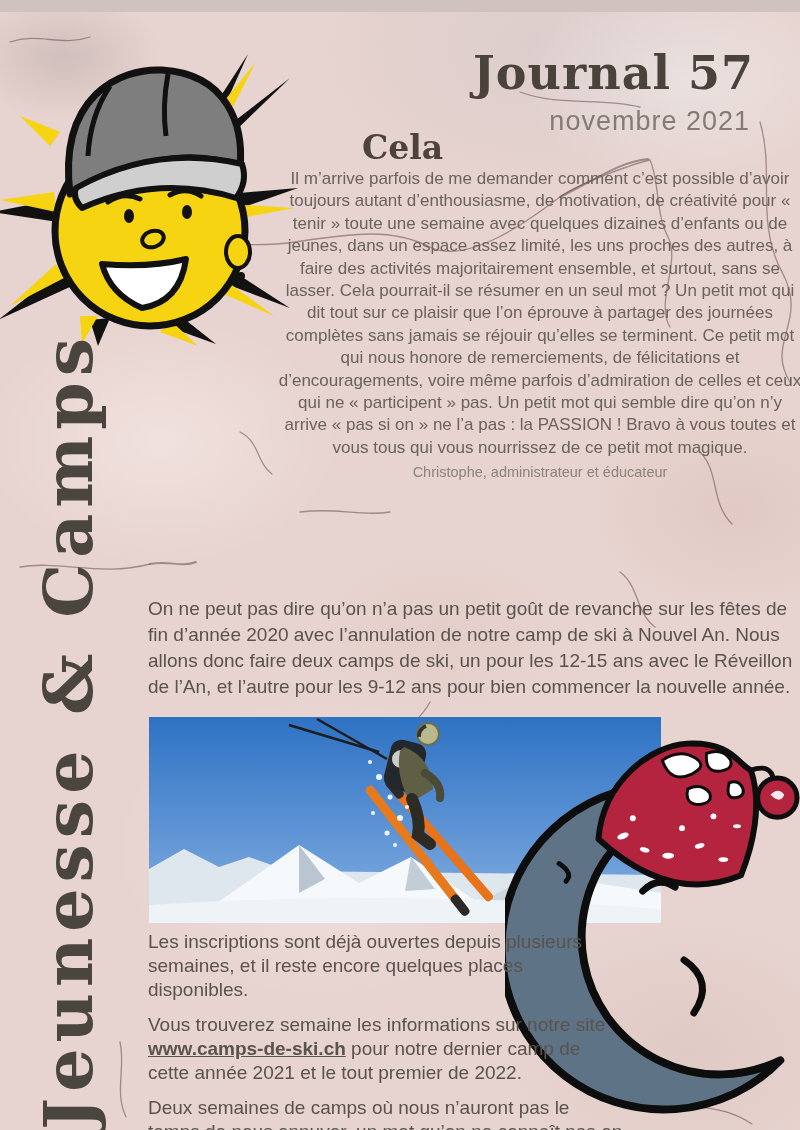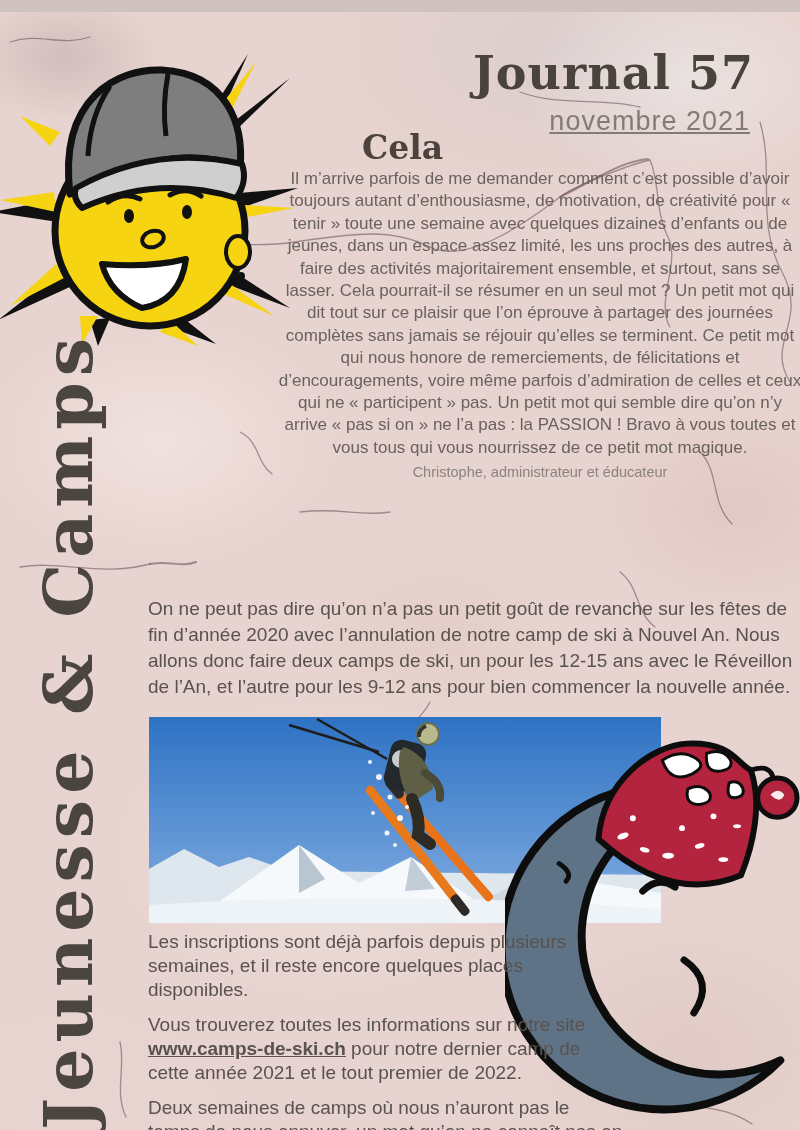--- a/index.html
+++ b/index.html
@@ -23,21 +23,21 @@
   .ski-photo{left:149px;top:705px;z-index:2;}
   .moon{left:505px;top:713px;z-index:3;}
   .sun{left:-10px;top:4px;z-index:4;}
   .journal-title{
     top:34px;right:46px;z-index:5;
     font-family:"DejaVu Serif", serif;font-weight:bold;
     font-size:46px;letter-spacing:1px;color:#4a433c;text-align:right;
   }
   .journal-date{
     top:94px;right:50px;z-index:5;
-    font-size:27px;letter-spacing:1px;color:#837b75;text-align:right;text-decoration:underline;
+    font-size:27px;letter-spacing:1px;color:#837b75;text-align:right;
   }
   .edito-heading{
     top:116px;left:362px;z-index:5;
     font-family:"DejaVu Serif", serif;font-weight:bold;
     font-size:33px;color:#4b433c;
   }
   .edito-body{
     top:156px;left:278px;width:524px;z-index:5;
     font-size:17px;line-height:22.4px;color:#6a625c;text-align:center;
   }
@@ -218,20 +218,20 @@
 
   <div class="abs edito-heading">Cela</div>
   <div class="abs edito-body">
     <span>Il m’arrive parfois de me demander comment c’est possible d’avoir toujours autant d’enthousiasme, de motivation, de créativité pour « tenir » toute une semaine avec quelques dizaines d’enfants ou de jeunes, dans un espace assez limité, les uns proches des autres, à faire des activités majoritairement ensemble, et surtout, sans se lasser. Cela pourrait-il se résumer en un seul mot ? Un petit mot qui dit tout sur ce plaisir que l’on éprouve à partager des journées complètes sans jamais se réjouir qu’elles se terminent. Ce petit mot qui nous honore de remerciements, de félicitations et d’encouragements, voire même parfois d’admiration de celles et ceux qui ne « participent » pas. Un petit mot qui semble dire qu’on n’y arrive « pas si on » ne l’a pas : la PASSION ! Bravo à vous toutes et vous tous qui vous nourrissez de ce petit mot magique.</span>
     <div class="edito-signature">Christophe, administrateur et éducateur</div>
   </div>
 
   <div class="abs article-para1">On ne peut pas dire qu’on n’a pas un petit goût de revanche sur les fêtes de fin d’année 2020 avec l’annulation de notre camp de ski à Nouvel An. Nous allons donc faire deux camps de ski, un pour les 12-15 ans avec le Réveillon de l’An, et l’autre pour les 9-12 ans pour bien commencer la nouvelle année.</div>
 
   <div class="abs article-col">
-    <p>Les inscriptions sont déjà parfois depuis plusieurs semaines, et il reste encore quelques places disponibles.</p>
-    <p><span>Vous trouverez toutes les informations sur notre site </span><a class="weblink">www.camps-de-ski.ch</a><span> pour notre dernier camp de cette année 2021 et le tout premier de 2022.</span></p>
+    <p>Les inscriptions sont déjà ouvertes depuis plusieurs semaines, et il reste encore quelques places disponibles.</p>
+    <p><span>Vous trouverez semaine les informations sur notre site </span><a class="weblink">www.camps-de-ski.ch</a><span> pour notre dernier camp de cette année 2021 et le tout premier de 2022.</span></p>
     <p>Deux semaines de camps où nous n’auront pas le temps de nous ennuyer, un mot qu’on ne connaît pas en camp !</p>
   </div>
 
   <div class="abs bottom-strip"></div>
 
 </div>
 
 </body></html>

